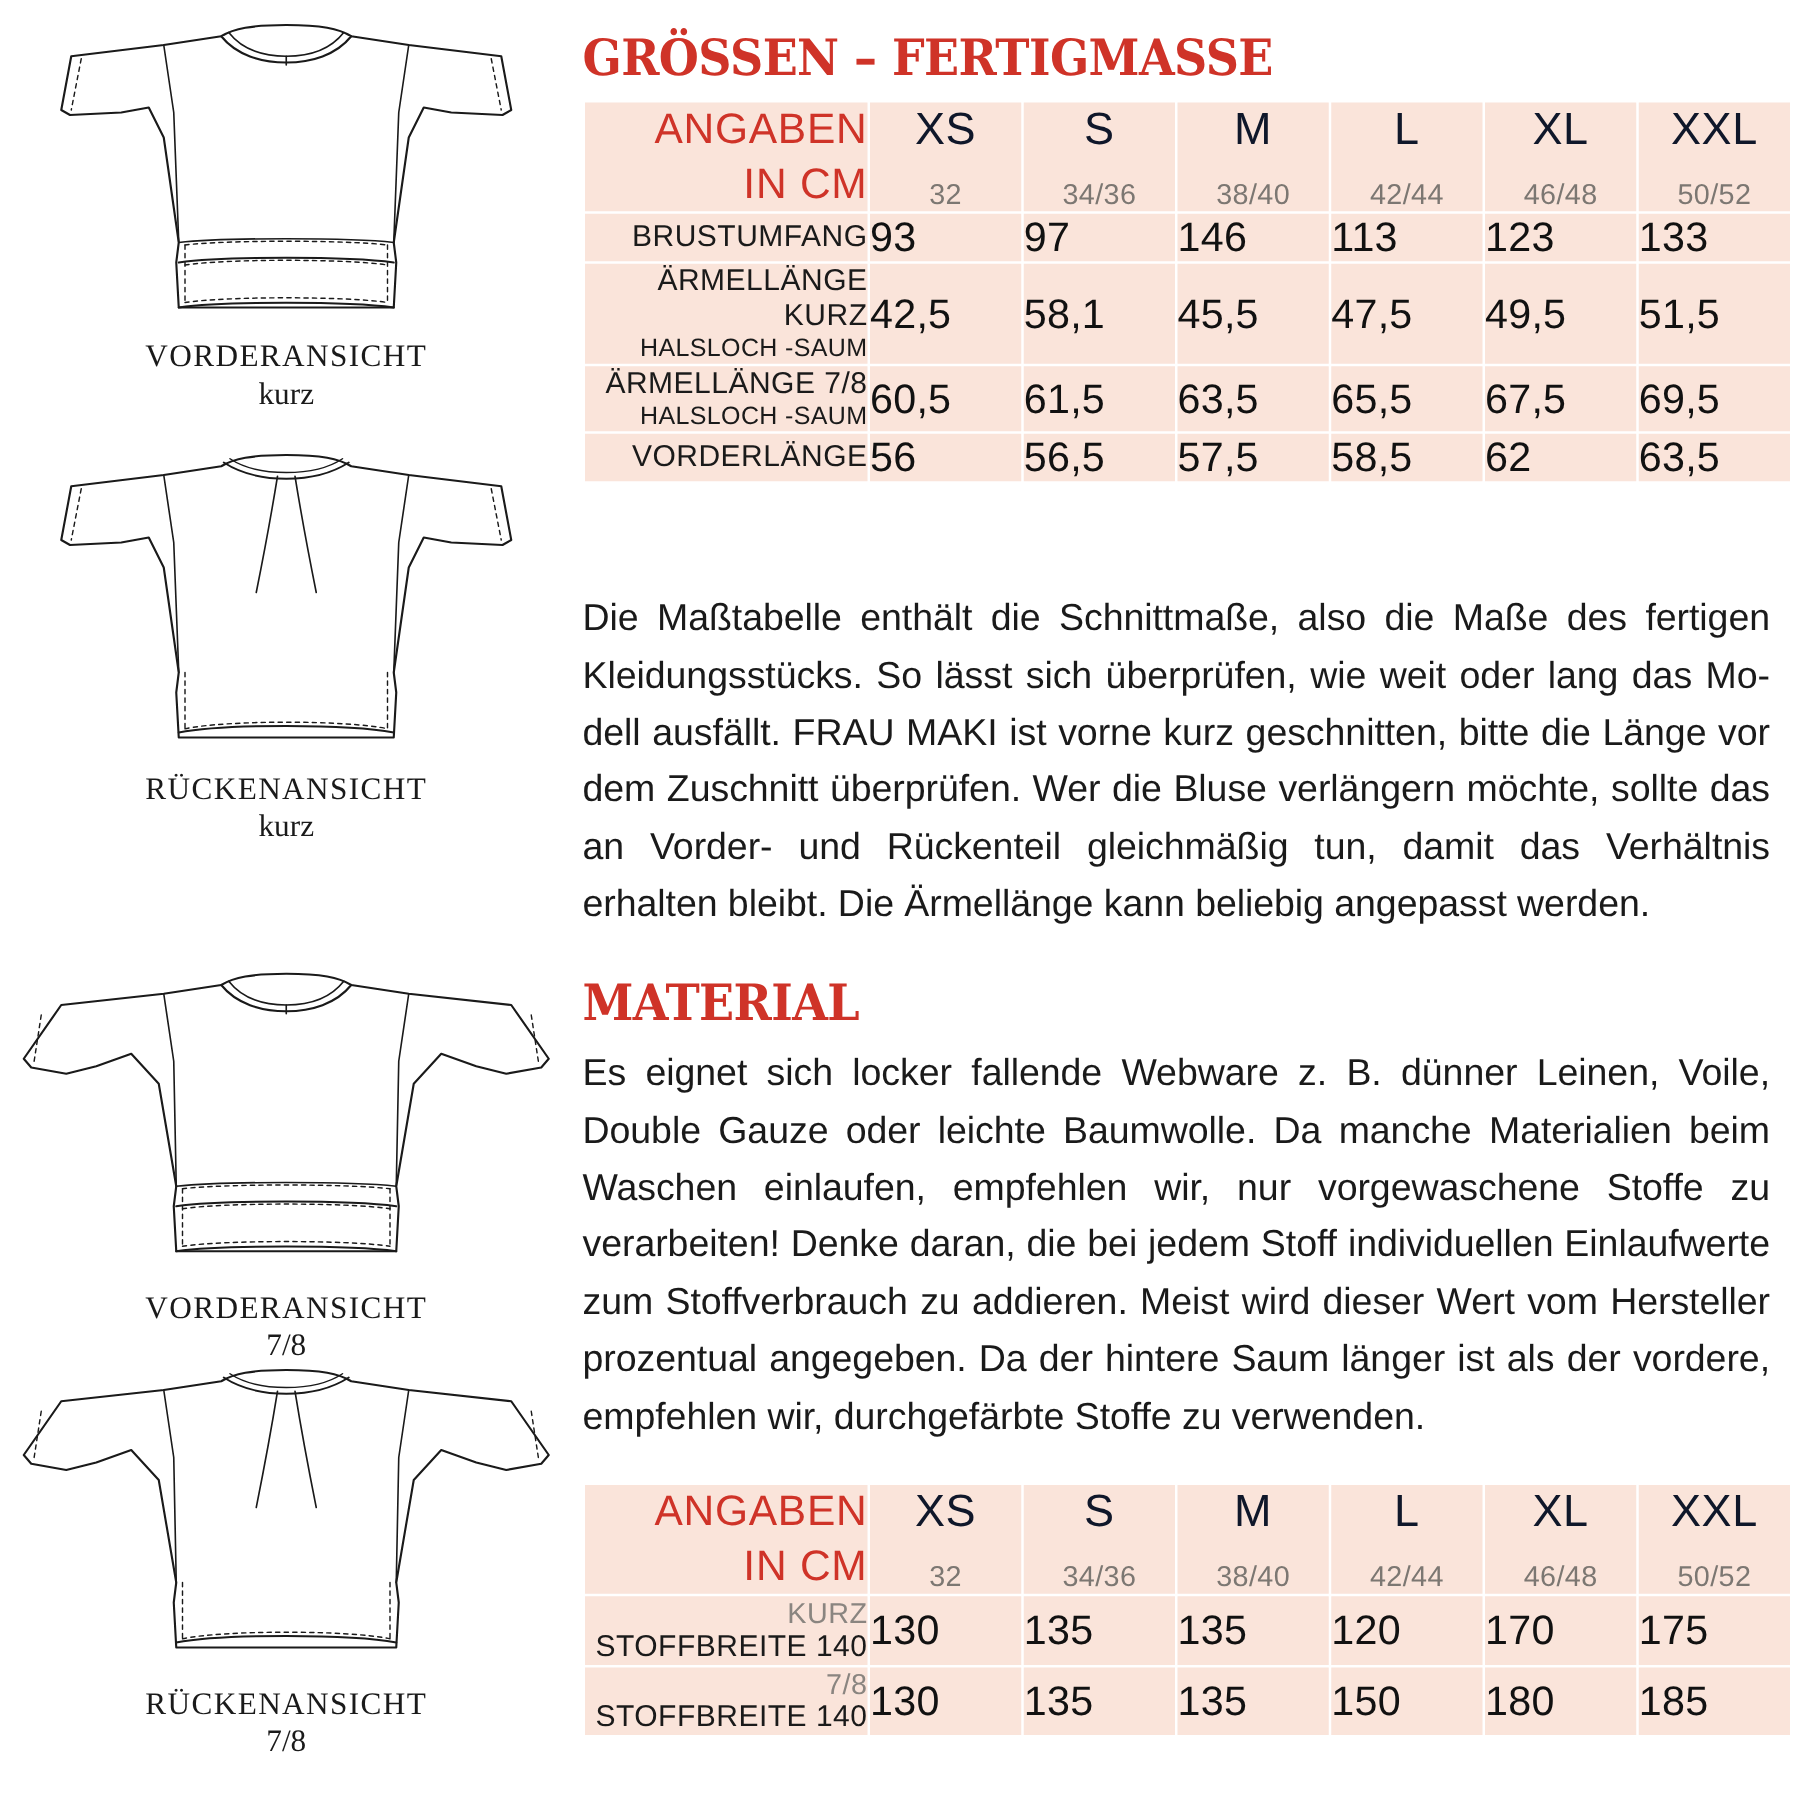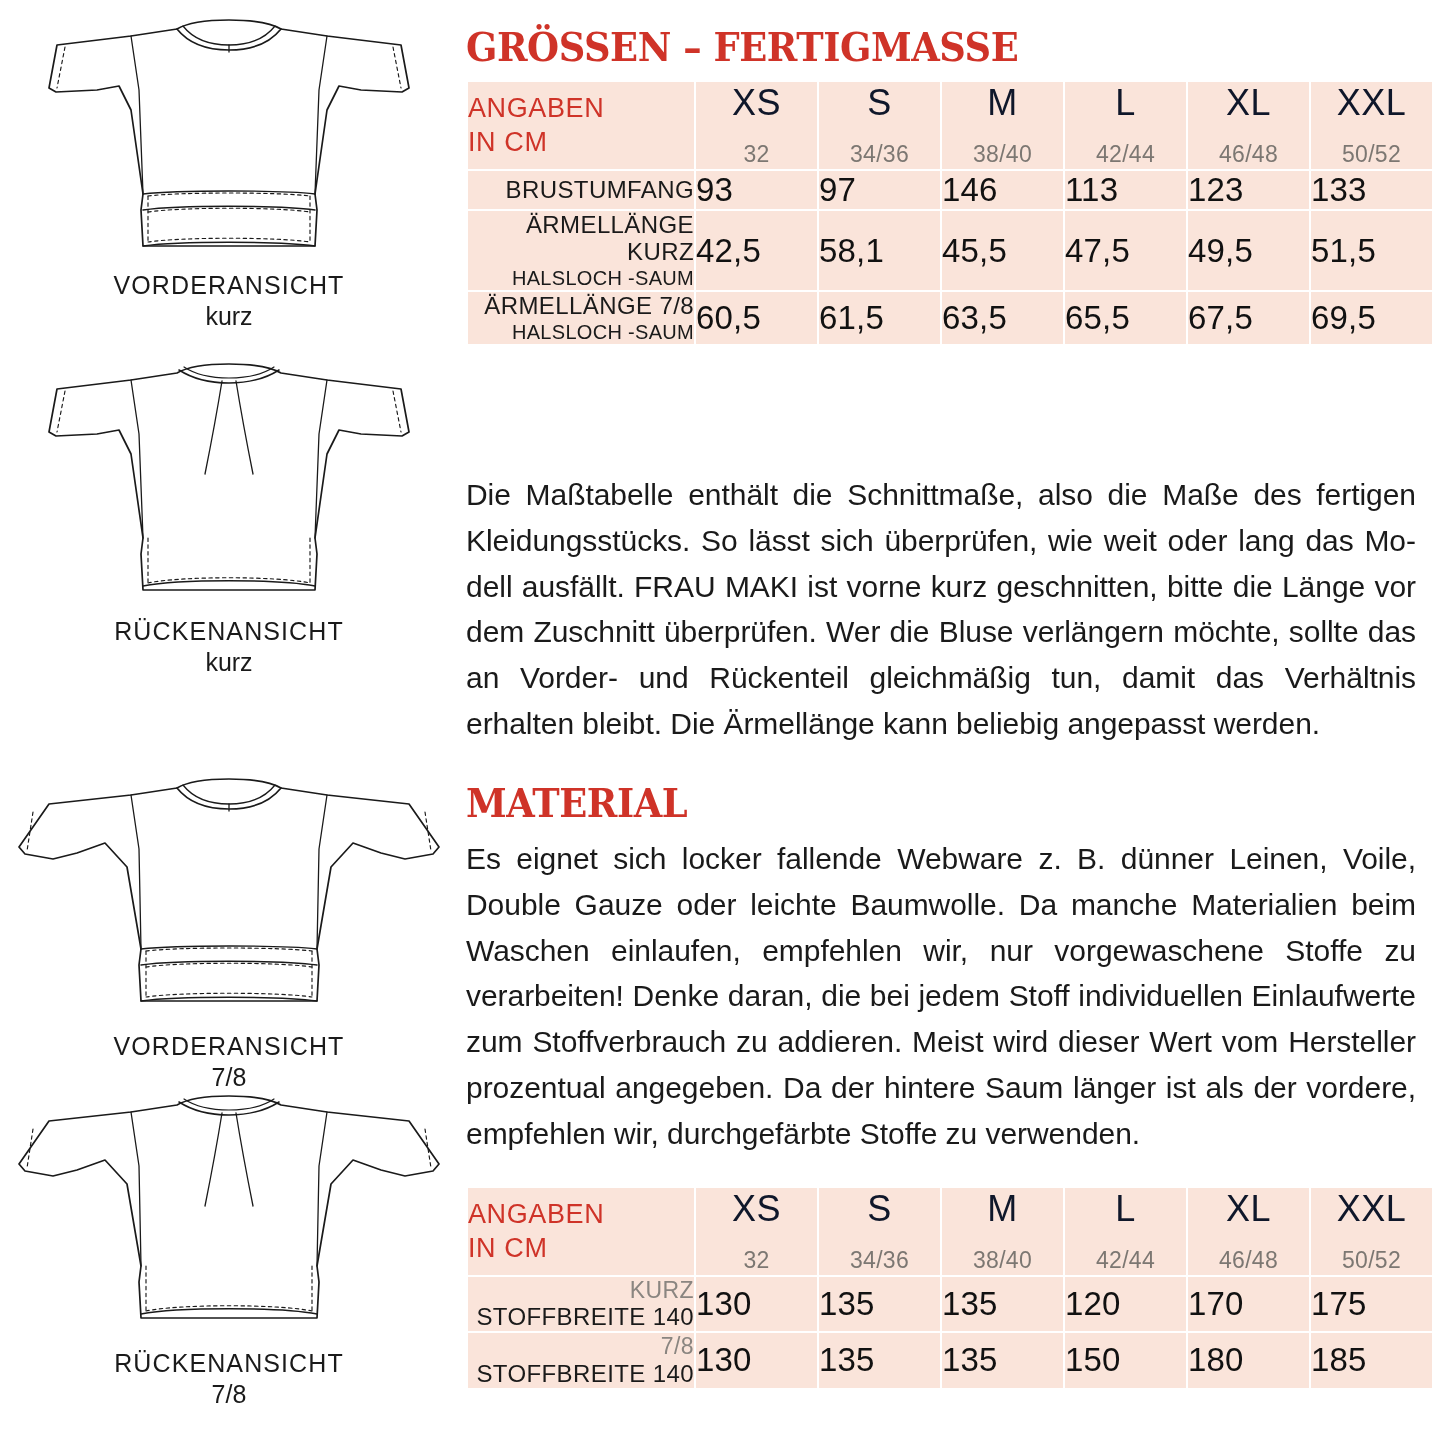--- a/index.html
+++ b/index.html
@@ -40,20 +40,21 @@
   .figure-art {
     width: 440px;
     height: 255px;
     display: block;
   }
 
   .figure-caption {
     text-align: center;
     color: #1a1a1a;
     margin-top: 2px;
+    font-family: Liberation Serif, serif;
   }
   .figure-caption .cap-main {
     display: block;
     font-size: 25px;
     letter-spacing: 1.1px;
     line-height: 1.16;
     font-weight: 400;
   }
   .figure-caption .cap-sub {
     display: block;
@@ -101,23 +102,24 @@
   .size-table td {
     background: #fae4da;
     vertical-align: middle;
     padding: 0;
   }
   .size-table col.label-col { width: 226px; }
   .size-table col.size-col  { width: 121px; }
 
   
   .th-label {
+    text-align: right;
     padding: 9px 12px 11px 6px;
     color: #cf3328;
-    font-size: 27px;
+    font-size: 34px;
     letter-spacing: 0.6px;
     line-height: 1.28;
   }
   .th-size {
     text-align: center;
     padding: 9px 2px 11px 2px;
     line-height: 1.18;
   }
   .th-size .size-name {
     display: block;
@@ -391,20 +393,31 @@
             <span class="rl-sub">HALSLOCH -SAUM</span>
           </td>
           <td class="row-value">60,5</td>
           <td class="row-value">61,5</td>
           <td class="row-value">63,5</td>
           <td class="row-value">65,5</td>
           <td class="row-value">67,5</td>
           <td class="row-value">69,5</td>
         </tr>
 
+        <tr>
+          <td class="row-label">
+            <span class="rl-main">VORDERLÄNGE</span>
+          </td>
+          <td class="row-value">56</td>
+          <td class="row-value">56,5</td>
+          <td class="row-value">57,5</td>
+          <td class="row-value">58,5</td>
+          <td class="row-value">62</td>
+          <td class="row-value">63,5</td>
+        </tr>
       </tbody>
     </table>
 
     <p id="paragraph-masstabelle" class="body-text">Die Maßtabelle enthält die Schnittmaße, also die Maße des fertigen Kleidungsstücks. So lässt sich überprüfen, wie weit oder lang das Mo­dell ausfällt. FRAU MAKI ist vorne kurz geschnitten, bitte die Länge vor dem Zuschnitt überprüfen. Wer die Bluse verlängern möchte, soll­te das an Vorder- und Rückenteil gleichmäßig tun, damit das Verhält­nis erhalten bleibt. Die Ärmellänge kann beliebig angepasst werden.</p>
 
     <div id="heading-material" class="section-heading">MATERIAL</div>
 
     <p id="paragraph-material" class="body-text">Es eignet sich locker fallende Webware z. B. dünner Leinen, Voile, Double Gauze oder leichte Baumwolle. Da manche Materialien beim Waschen einlaufen, empfehlen wir, nur vorgewaschene Stoffe zu verarbeiten! Denke daran, die bei jedem Stoff individuellen Einlauf­werte zum Stoffverbrauch zu addieren. Meist wird dieser Wert vom Hersteller prozentual angegeben. Da der hintere Saum länger ist als der vordere, empfehlen wir, durchgefärbte Stoffe zu verwenden.</p>
 
     <table id="table-stoffverbrauch" class="size-table">

